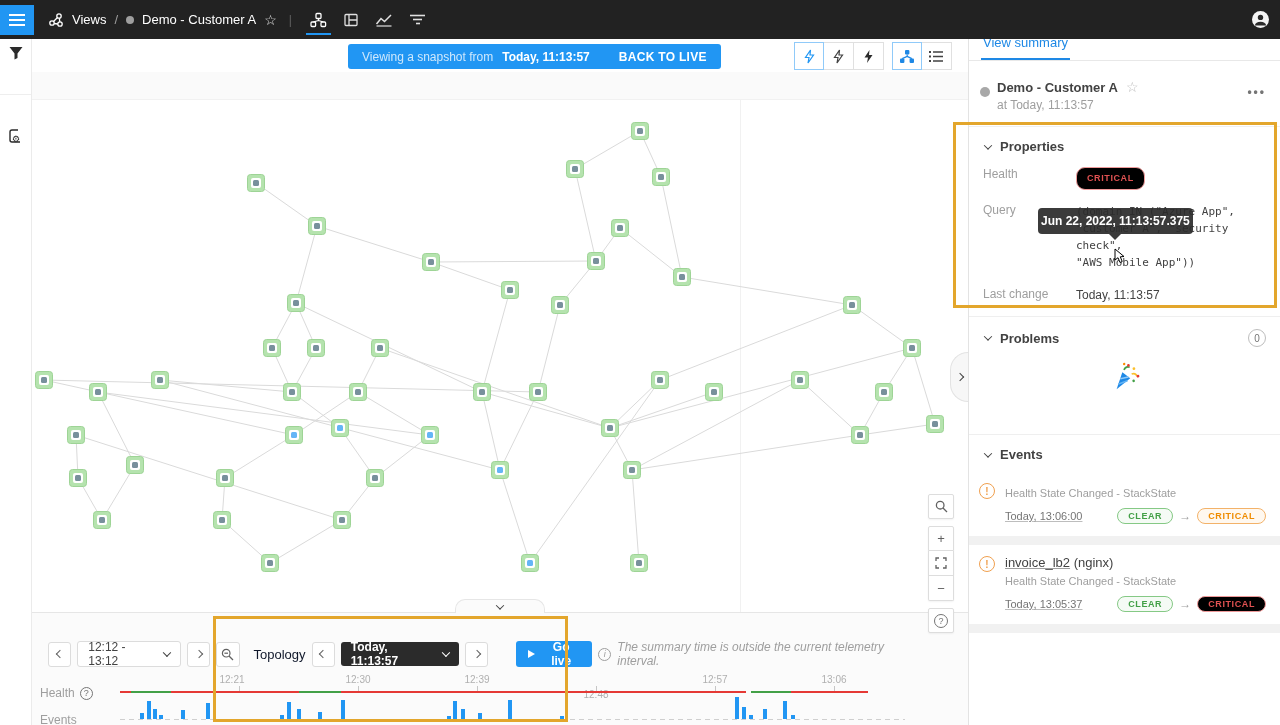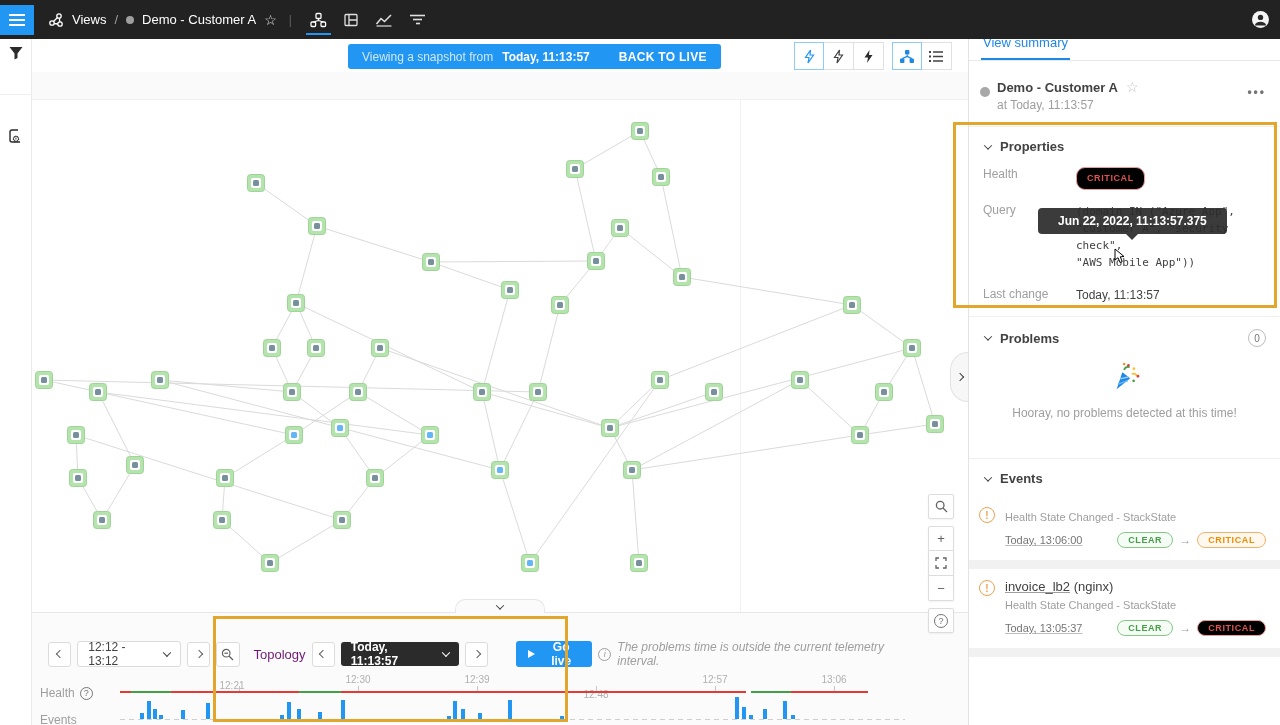--- a/index.html
+++ b/index.html
@@ -62,21 +62,21 @@
 
   
   .edge-tab{position:absolute;left:950px;top:352px;width:18px;height:50px;background:#f7f7f7;border:1px solid #e3e3e3;border-right:none;border-radius:25px 0 0 25px;z-index:7;display:flex;align-items:center;justify-content:center;color:#424242;cursor:pointer;}
 
   
   .tl-panel{position:absolute;left:0;right:0;top:582px;bottom:0;background:#fbfbfb;border-top:1px solid #e6e6e6;}
   .tl-collapse{position:absolute;top:-14px;left:423px;width:90px;height:14px;background:#fbfbfb;border:1px solid #e6e6e6;border-bottom:none;border-radius:10px 10px 0 0;display:flex;align-items:center;justify-content:center;color:#424242;cursor:pointer;}
   .tl-controls{position:absolute;top:27px;left:16px;right:12px;display:flex;align-items:center;gap:6px;}
   .sqbtn{width:24px;height:25px;background:#fff;border:1px solid #dcdcdc;border-radius:3px;display:flex;align-items:center;justify-content:center;color:#616161;cursor:pointer;}
   .pill-range{height:26px;background:#fff;border:1px solid #dcdcdc;border-radius:3px;display:flex;align-items:center;gap:8px;padding:0 10px;color:#424242;cursor:pointer;}
-  .tl-topo-label{margin-left:8px;color:#701a75;font-size:13px;}
+  .tl-topo-label{margin-left:8px;color:#0f172a;font-size:13px;}
   .pill-dark{height:24px;background:#2b2b2b;border-radius:3px;color:#fff;font-weight:bold;display:flex;align-items:center;gap:8px;padding:0 10px;cursor:pointer;}
   .golive{margin-left:22px;height:26px;background:#2196f3;border:none;border-radius:3px;color:#fff;font-weight:bold;font-size:12px;display:flex;align-items:center;gap:7px;padding:0 12px;cursor:pointer;}
   .play-tri{width:0;height:0;border-left:7px solid #fff;border-top:4.5px solid transparent;border-bottom:4.5px solid transparent;display:inline-block;}
   .tl-notice{margin-left:auto;margin-right:38px;display:flex;align-items:center;gap:6px;color:#9e9e9e;font-style:italic;font-size:12px;}
   .icircle{width:13px;height:13px;border:1px solid #9e9e9e;border-radius:50%;display:inline-flex;align-items:center;justify-content:center;font-size:9px;font-style:italic;color:#9e9e9e;flex:none;}
   .tl-rowlabel{position:absolute;left:8px;color:#9e9e9e;font-size:12px;display:flex;align-items:center;gap:5px;}
   .tick-label{position:absolute;top:61px;transform:translateX(-50%);color:#b0b0b0;font-size:10px;}
   .tick-mark{position:absolute;top:73px;width:1px;height:5px;background:#c6c6c6;}
   .hseg{position:absolute;top:78px;height:2px;}
   .hseg.red{background:#e53935;}
@@ -114,21 +114,21 @@
   .ev-title{margin-left:22px;font-size:13px;color:#424242;}
   .ev-title .nm{text-decoration:underline;text-decoration-color:#9e9e9e;cursor:pointer;}
   .ev-sub{margin-left:22px;margin-top:5px;color:#9e9e9e;font-size:11px;}
   .ev-foot{margin-left:22px;margin-top:9px;display:flex;align-items:center;font-size:11px;}
   .ev-time{color:#757575;text-decoration:underline;text-decoration-color:#bdbdbd;cursor:pointer;}
   .ev-badges{margin-left:auto;display:flex;align-items:center;gap:6px;}
   .ev-arrow{color:#9e9e9e;font-size:12px;}
 
   
   .hl-box{position:absolute;border:3px solid #e3a62c;z-index:30;pointer-events:none;}
-  .tooltip{position:absolute;left:1038px;top:208px;background:rgba(42,42,42,.92);color:#fff;font-weight:bold;font-size:12px;border-radius:4px;padding:6px 20px;z-index:25;white-space:nowrap;}
+  .tooltip{position:absolute;left:1038px;top:208px;background:rgba(42,42,42,.92);color:#fff;font-weight:bold;font-size:12px;border-radius:4px;padding:6px 3px;z-index:25;white-space:nowrap;}
   .tooltip::after{content:"";position:absolute;left:50%;bottom:-6px;margin-left:-6px;border-left:6px solid transparent;border-right:6px solid transparent;border-top:6px solid rgba(42,42,42,.92);}
   .cursor{position:absolute;left:1114px;top:248px;z-index:40;}
 </style>
 </head>
 <body>
 
 <div class="topbar">
   <div class="hamburger">
       <i></i>
       <i></i>
@@ -625,33 +625,33 @@
       </span>
       <span class="sqbtn">
           <span class="chev right"></span>
         </span>
       <button class="golive">
         <span class="play-tri"></span>
         <span>Go live</span>
       </button>
       <span class="tl-notice">
         <span class="icircle">i</span>
-        <span>The problems time is outside the current telemetry interval.</span>
+        <span>The summary time is outside the current telemetry interval.</span>
       </span>
     </div>
 
     <div class="tl-rowlabel" style="top:73px;">
       <span>Health</span>
       <span class="qcircle" style="width:13px;height:13px;">?</span>
     </div>
     <div class="tl-rowlabel" style="top:100px;">
       <span>Events</span>
     </div>
     <div id="tl-chart"></div>
-  <div class="tick-label" style="left:200px;margin-top:6px;">12:21</div>
+  <div class="tick-label" style="left:200px;">12:21</div>
       <div class="tick-mark" style="left:207px;"></div>
       <div class="tick-label" style="left:326px;">12:30</div>
       <div class="tick-mark" style="left:326px;"></div>
       <div class="tick-label" style="left:445px;">12:39</div>
       <div class="tick-mark" style="left:445px;"></div>
       <div class="tick-label" style="left:564px;margin-top:15px;">12:48</div>
       <div class="tick-mark" style="left:564px;"></div>
       <div class="tick-label" style="left:683px;">12:57</div>
       <div class="tick-mark" style="left:683px;"></div>
       <div class="tick-label" style="left:802px;text-align:center;">13:06</div>
@@ -748,21 +748,20 @@
               <path d="M17 9 q2 -4 6 -2" fill="none" stroke="#43a047" stroke-width="1.6"></path>
               <path d="M24 14 q4 -1 5 3" fill="none" stroke="#fbc02d" stroke-width="1.6"></path>
               <circle cx="22" cy="5" r="1.4" fill="#e53935"></circle>
               <circle cx="27" cy="9" r="1.4" fill="#fbc02d"></circle>
               <circle cx="30" cy="17" r="1.4" fill="#e53935"></circle>
               <circle cx="25" cy="21" r="1.3" fill="#43a047"></circle>
               <circle cx="18" cy="3" r="1.2" fill="#fb8c00"></circle>
             </g>
           </svg>
       </span>
-      <div class="problems-msg">Hooray, no problems detected at this time!</div>
     </div>
   </div>
 
   <div class="rp-section">
     <div class="sec-head">
       <span class="chev down"></span>
       <span>Events</span>
     </div>
     <div class="events-list">
   <div class="ev-card">

